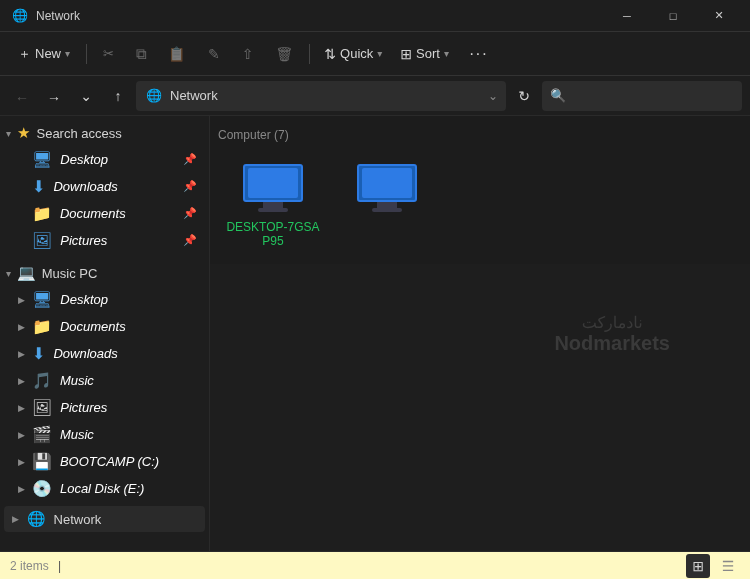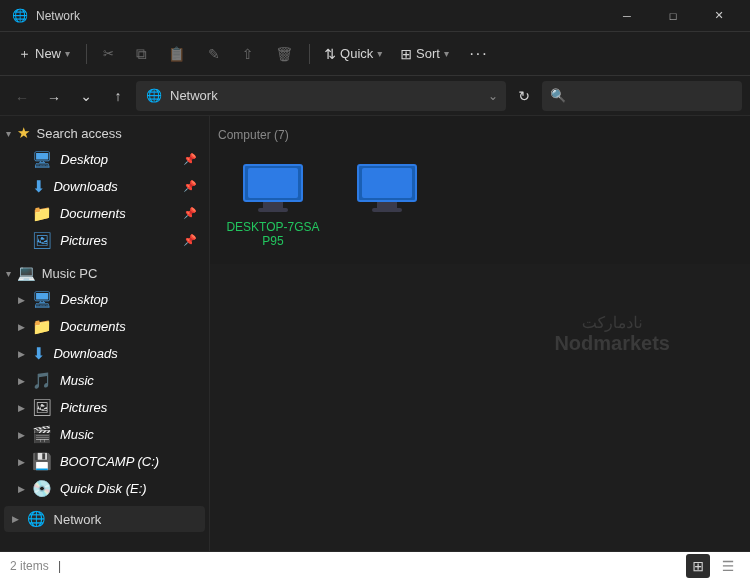--- a/index.html
+++ b/index.html
@@ -314,21 +314,21 @@
     }
     #watermark-arabic { font-size: 16px; direction: rtl; }
     #watermark-latin { font-size: 20px; font-weight: 700; }
     #content-wrapper { position: relative; }
 
     
     #statusbar {
       display: flex;
       align-items: center;
       justify-content: space-between;
-      background: #ffffff;
+      background: #fef9c3;
       height: 28px;
       padding: 0 10px;
       border-top: 1px solid #2a2a2a;
       font-size: 12px;
       color: #888;
     }
     #statusbar-right {
       display: flex;
       gap: 6px;
       align-items: center;
@@ -487,21 +487,21 @@
       <span class="item-label">Music</span>
     </div>
     <div class="sidebar-item">
       <span style="position:absolute;left:14px;font-size:9px;color:#888">▶</span>
       <span class="item-icon">💾</span>
       <span class="item-label">BOOTCAMP (C:)</span>
     </div>
     <div class="sidebar-item">
       <span style="position:absolute;left:14px;font-size:9px;color:#888">▶</span>
       <span class="item-icon">💿</span>
-      <span class="item-label">Quick Disk (E:)</span>
+      <span class="item-label">Local Disk (E:)</span>
     </div>
 
     <div class="network-item" style="margin-top:4px">
       <span style="font-size:9px;color:#888">▶</span>
       <span style="font-size:15px;color:#4da3e8">🌐</span>
       <span>Network</span>
     </div>
   </div>
 
   <div id="content-wrapper" style="flex:1;position:relative;overflow:hidden;">

